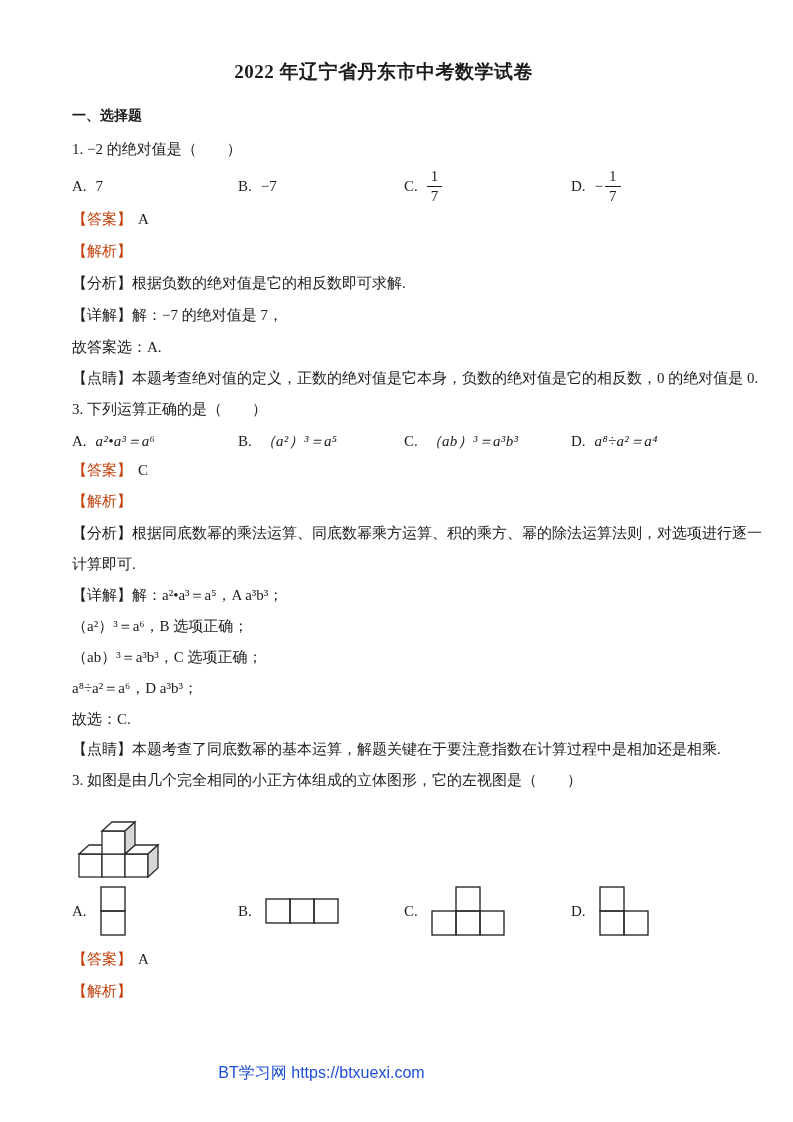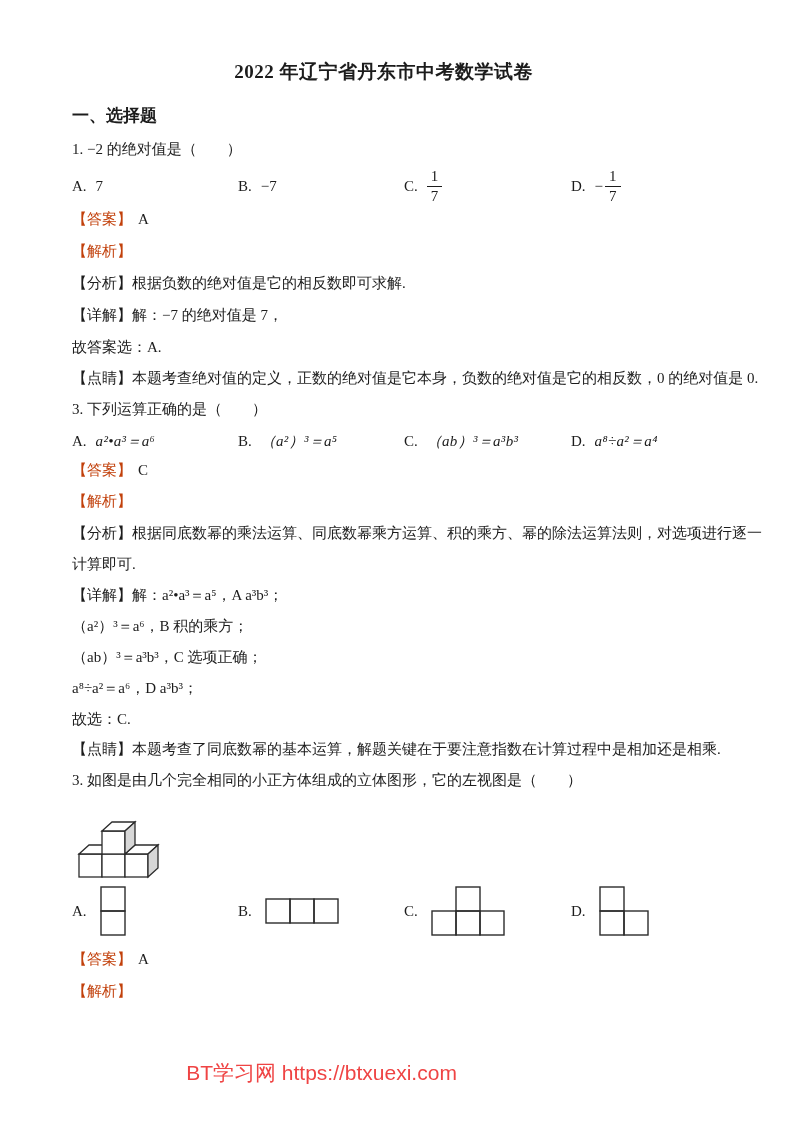--- a/index.html
+++ b/index.html
@@ -3,35 +3,35 @@
 <meta charset="utf-8">
 <style>
   html,body{margin:0;padding:0;}
   body{
     width:793px;height:1122px;background:#ffffff;position:relative;
     font-family:"Liberation Serif","DejaVu Serif",serif;
     color:#1c1c1c;font-size:15px;overflow:hidden;
   }
   .abs{position:absolute;left:72px;margin:0;white-space:nowrap;line-height:20px;}
   .title{left:0;width:767px;text-align:center;font-size:19px;font-weight:bold;letter-spacing:.5px;}
-  .sec{font-size:17px;font-weight:bold;}
+  .sec{font-size:14px;font-weight:bold;}
   .tag{color:#c2410c;}
   .ansletter{margin-left:6px;}
   .optrow{display:grid;grid-template-columns:166px 166px 167px auto;align-items:center;width:660px;}
   .opt{display:flex;align-items:center;}
   .opt .lbl{margin-right:9px;}
   .formula{font-style:italic;letter-spacing:.3px;}
   .frac{display:inline-flex;flex-direction:column;align-items:center;vertical-align:middle;line-height:17px;font-size:15px;}
   .frac .num{border-bottom:1.2px solid #1c1c1c;padding:0 4px 1px;}
   .frac .den{padding-top:1px;}
   .sign{margin-right:2px;}
   .shape-opt{display:flex;align-items:center;}
   .shape-opt .lbl{margin-right:12px;}
   svg{display:block;}
-  .wm{left:0;width:643px;text-align:center;color:#ef4444;font-size:21px;
+  .wm{left:0;width:643px;text-align:center;color:#1d4ed8;font-size:16px;
       font-family:"Liberation Sans","DejaVu Sans",sans-serif;}
 </style>
 </head>
 <body>
 
 <div>
 
   <h1 class="abs title" style="top:62px">2022 年辽宁省丹东市中考数学试卷</h1>
 
   <h2 class="abs sec" style="top:106px">一、选择题</h2>
@@ -98,21 +98,21 @@
 
   <p class="abs" style="top:460px">
     <span class="tag">【答案】</span><span class="ansletter">C</span>
   </p>
   <p class="abs" style="top:491px">
     <span class="tag">【解析】</span>
   </p>
   <p class="abs" style="top:523px">【分析】根据同底数幂的乘法运算、同底数幂乘方运算、积的乘方、幂的除法运算法则，对选项进行逐一</p>
   <p class="abs" style="top:554px">计算即可.</p>
   <p class="abs" style="top:585px">【详解】解：a²•a³＝a⁵，A a³b³；</p>
-  <p class="abs" style="top:616px">（a²）³＝a⁶，B 积的乘方；</p>
+  <p class="abs" style="top:616px">（a²）³＝a⁶，B 选项正确；</p>
   <p class="abs" style="top:647px">（ab）³＝a³b³，C 选项正确；</p>
   <p class="abs" style="top:678px">a⁸÷a²＝a⁶，D a³b³；</p>
   <p class="abs" style="top:709px">故选：C.</p>
   <p class="abs" style="top:739px">【点睛】本题考查了同底数幂的基本运算，解题关键在于要注意指数在计算过程中是相加还是相乘.</p>
 
   <p class="abs" style="top:770px">3. 如图是由几个完全相同的小正方体组成的立体图形，它的左视图是（　　）</p>
 
   <div class="abs" style="top:806px;left:76px">
     <svg width="92" height="74" viewBox="0 0 92 74">
       <g stroke="#2c2c2c" stroke-width="1.3" stroke-linejoin="miter">

